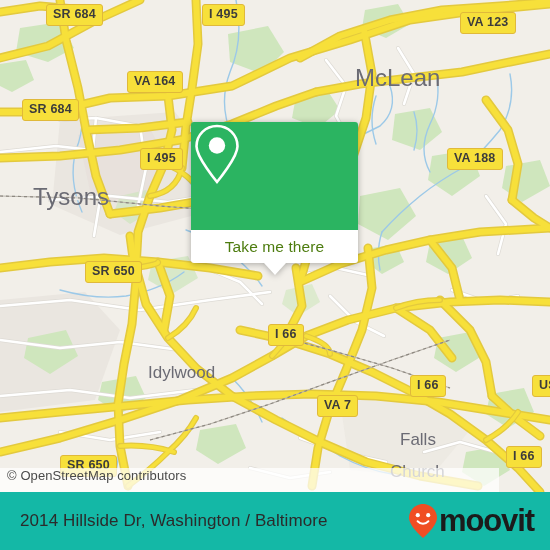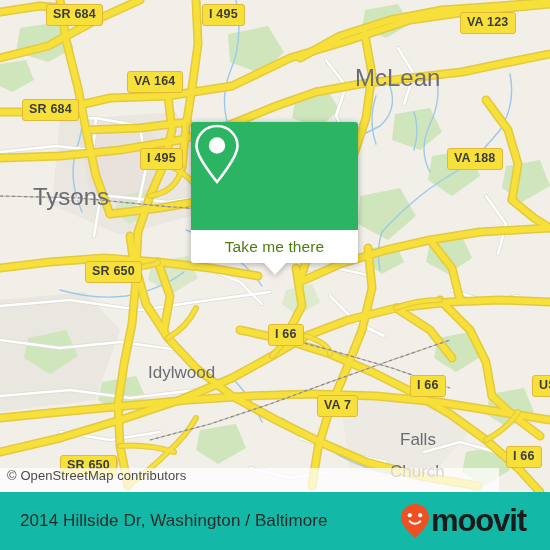--- a/index.html
+++ b/index.html
@@ -12,21 +12,21 @@
 
   
   #attrib{position:absolute;left:0;top:468px;width:499px;height:24px;
           background:rgba(255,255,255,.72);display:flex;align-items:flex-start;}
   #attrib .txt{font-size:13px;color:#4a4a4a;padding-left:7px;letter-spacing:.1px;}
 
   
   #bottombar{position:absolute;left:0;top:492px;width:550px;height:58px;background:#14b8a6;
              display:flex;align-items:center;justify-content:space-between;}
   #addr{font-size:17px;color:#2b2b2b;padding-left:20px;letter-spacing:.1px;white-space:nowrap;}
-  #logo{display:flex;align-items:center;padding-right:24px;}
+  #logo{display:flex;align-items:center;padding-right:16px;}
   #logo .word{font-size:31px;color:#1b1b1b;font-weight:bold;letter-spacing:-1.1px;margin-left:1px;}
 
   
   #card{position:absolute;left:191px;top:122px;width:167px;height:141px;
         border-radius:3px;overflow:visible;
         filter:drop-shadow(0 1px 3px rgba(0,0,0,.30));}
   #card .green{height:108px;background:#2bb461;border-radius:3px 3px 0 0;
         display:flex;align-items:center;justify-content:center;}
   #card .white{height:33px;background:#ffffff;border-radius:0 0 3px 3px;
         display:flex;align-items:center;justify-content:center;}

